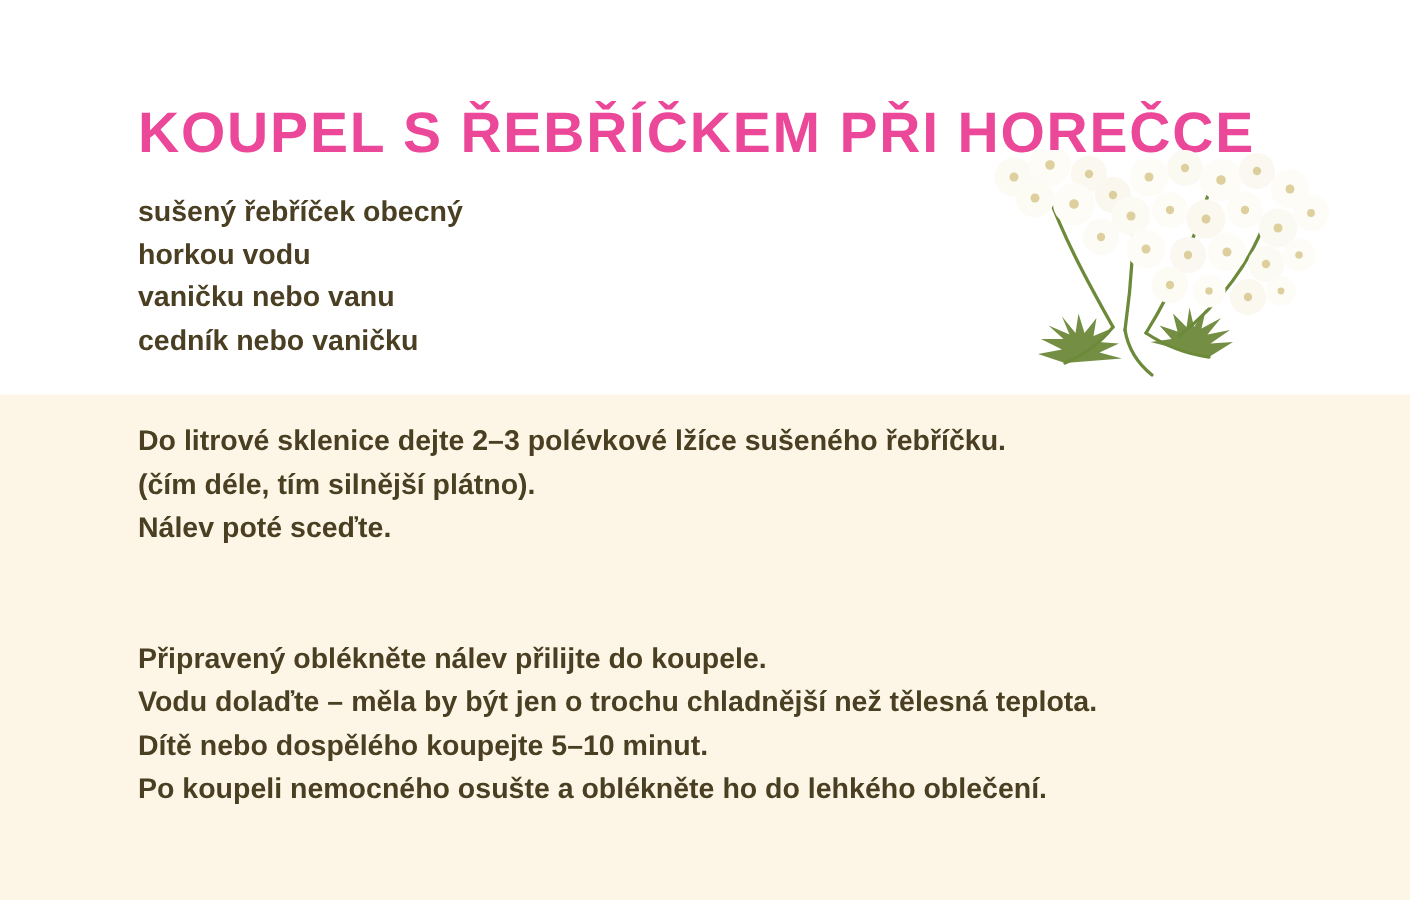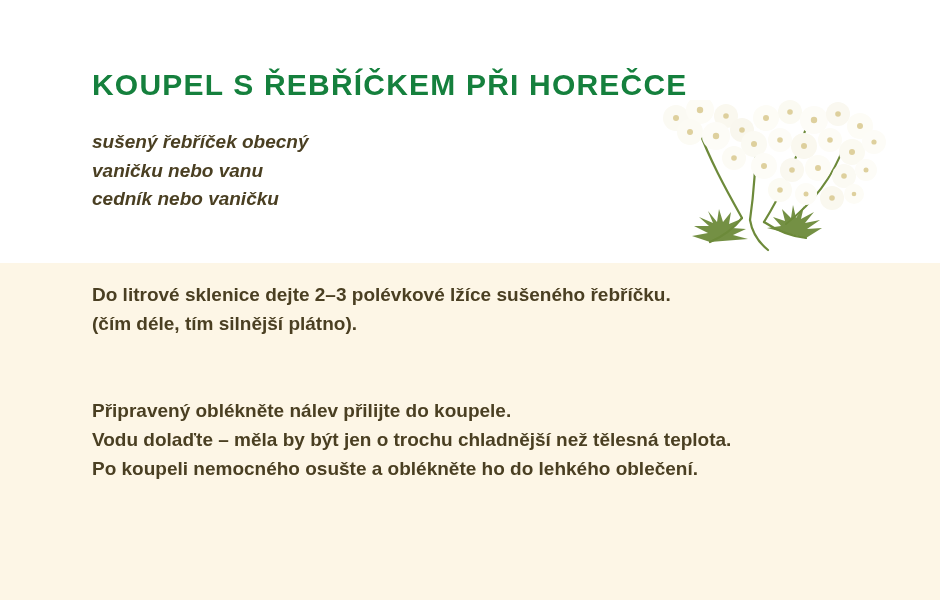--- a/index.html
+++ b/index.html
@@ -34,40 +34,39 @@
     left: 0;
     top: 263px;
     width: 940px;
     height: 337px;
     background: #fdf6e6;
   }
   .title {
     position: absolute;
     left: 92px;
     top: 68px;
-    font-size: 30px;
+    font-size: 38px;
     font-weight: bold;
     letter-spacing: 1.2px;
-    color: #15803d;
+    color: #ec4899;
     text-transform: uppercase;
     font-family: "Liberation Sans", sans-serif;
     white-space: nowrap;
   }
   .ingredients {
     position: absolute;
     left: 92px;
     top: 128px;
     font-size: 19px;
     font-weight: bold;
     color: #4a3f22;
     line-height: 28.5px;
   }
   .ingredients div {
     white-space: nowrap;
-    font-style: italic;
   }
   .steps {
     position: absolute;
     left: 92px;
     top: 280px;
     font-size: 19px;
     font-weight: bold;
     color: #4a3f22;
     line-height: 29px;
     width: 830px;
@@ -91,20 +90,21 @@
 <body>
 
 <div class="page">
 
   <div class="top-section">
 
     <div class="title">KOUPEL S ŘEBŘÍČKEM PŘI HOREČCE</div>
 
     <div class="ingredients">
       <div>sušený řebříček obecný</div>
+      <div>horkou vodu</div>
       <div>vaničku nebo vanu</div>
       <div>cedník nebo vaničku</div>
     </div>
 
     <div class="flower-art">
       <svg width="252" height="160" viewBox="0 0 252 160" xmlns="http://www.w3.org/2000/svg">
         <g stroke="#6d8a3a" stroke-width="2.2" fill="none" stroke-linecap="round">
           <path d="M60 28 C 72 60, 86 86, 104 118"></path>
           <path d="M118 34 C 118 66, 116 92, 112 120"></path>
           <path d="M168 28 C 158 60, 146 90, 126 122"></path>
@@ -178,20 +178,22 @@
       </svg>
     </div>
 
   </div>
 
   <div class="bottom-section"></div>
 
   <div class="steps">
     <div class="line">Do litrové sklenice dejte 2–3 polévkové lžíce sušeného řebříčku.</div>
     <div class="line">(čím déle, tím silnější plátno).</div>
+    <div class="line">Nálev poté sceďte.</div>
     <div class="spacer"></div>
     <div class="spacer"></div>
     <div class="line">Připravený oblékněte nálev přilijte do koupele.</div>
     <div class="line">Vodu dolaďte – měla by být jen o trochu chladnější než tělesná teplota.</div>
+    <div class="line">Dítě nebo dospělého koupejte 5–10 minut.</div>
     <div class="line">Po koupeli nemocného osušte a oblékněte ho do lehkého oblečení.</div>
   </div>
 
 </div>
 
 </body></html>

